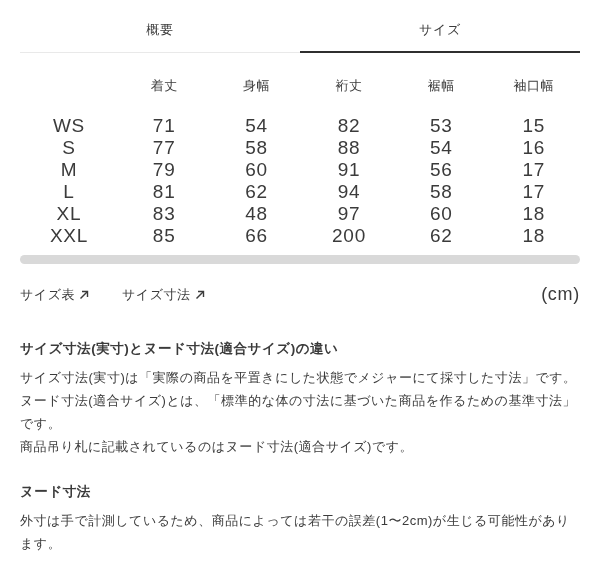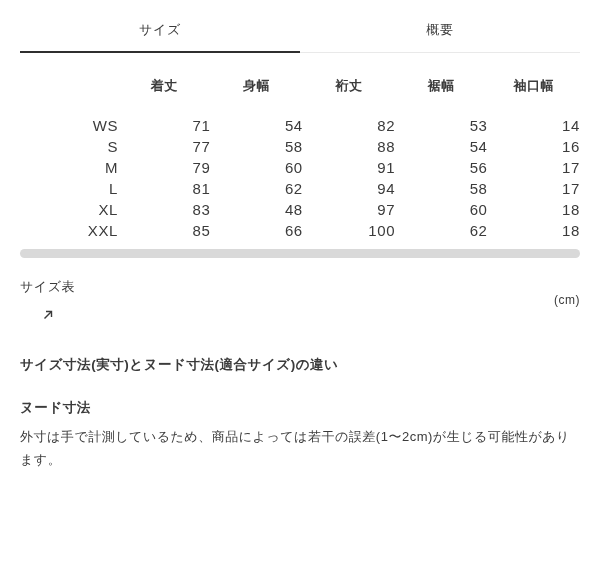--- a/index.html
+++ b/index.html
@@ -36,29 +36,29 @@
 
   
   .table-wrap { margin: 24px 20px 0 20px; }
   table.size-table {
     width: 100%;
     border-collapse: collapse;
     table-layout: fixed;
   }
   table.size-table col.label-col { width: 98px; }
   table.size-table th {
-    font-weight: 700;
+    font-weight: 400;
     font-size: 13px;
     text-align: center;
     padding: 0 0 20px 0;
     letter-spacing: 0.04em;
   }
   table.size-table td {
-    font-size: 15px;
-    text-align: right;
+    font-size: 19px;
+    text-align: center;
     height: 21px;
     padding: 0;
     letter-spacing: 0.04em;
   }
   .scrollbar {
     margin-top: 8px;
     height: 9px;
     border-radius: 5px;
     background: #d9d9d9;
   }
@@ -66,32 +66,31 @@
   
   .links-row {
     margin: 20px 20px 0 20px;
     display: flex;
     align-items: center;
     font-size: 13px;
   }
   .ext-link {
     display: inline-flex;
     align-items: center;
-    gap: 13px;
+    gap: 3px;
     margin-right: 32px;
     cursor: pointer;
     color: #3b3b3b;
     text-decoration: none;
     letter-spacing: 0.04em;
-    flex-direction: column;
   }
   .ext-link svg { display: block; }
   .unit {
     margin-left: auto;
-    font-size: 12px;
+    font-size: 18px;
     letter-spacing: 0.04em;
   }
 
   
   .text-section { margin: 16px 20px; }
   .text-section.first { margin-top: 35px; }
   .text-section.second { margin-top: 25px; }
   .text-section h3 {
     margin: 0 0 8px 0;
     font-size: 13.5px;
@@ -104,22 +103,22 @@
     line-height: 23px;
     letter-spacing: 0.04em;
   }
 </style>
 </head>
 <body>
 
 <div class="page">
 
   <div class="tabs">
+    <div class="tab">概要</div>
     <div class="tab active">サイズ</div>
-    <div class="tab">概要</div>
   </div>
 
   <div class="table-wrap">
     <table class="size-table">
       <colgroup>
         <col class="label-col">
           <col>
           <col>
           <col>
           <col>
@@ -135,21 +134,21 @@
           <th>袖口幅</th>
         </tr>
       </thead>
       <tbody>
           <tr>
             <td>WS</td>
             <td>71</td>
             <td>54</td>
             <td>82</td>
             <td>53</td>
-            <td>14</td>
+            <td>15</td>
           </tr>
           <tr>
             <td>S</td>
             <td>77</td>
             <td>58</td>
             <td>88</td>
             <td>54</td>
             <td>16</td>
           </tr>
           <tr>
@@ -173,44 +172,58 @@
             <td>83</td>
             <td>48</td>
             <td>97</td>
             <td>60</td>
             <td>18</td>
           </tr>
           <tr>
             <td>XXL</td>
             <td>85</td>
             <td>66</td>
-            <td>100</td>
+            <td>200</td>
             <td>62</td>
             <td>18</td>
           </tr>
         </tbody>
     </table>
     <div class="scrollbar"></div>
   </div>
 
   <div class="links-row">
     <a class="ext-link">
       <span>サイズ表</span>
       <span>
         <svg width="12" height="12" viewBox="0 0 12 12" fill="none" stroke="#3b3b3b" stroke-width="1.4">
           <path d="M2.5 9.5 L9.5 2.5"></path>
           <path d="M4 2.5 H9.5 V8"></path>
         </svg>
       </span>
     </a>
+    <a class="ext-link">
+      <span>サイズ寸法</span>
+      <span>
+        <svg width="12" height="12" viewBox="0 0 12 12" fill="none" stroke="#3b3b3b" stroke-width="1.4">
+          <path d="M2.5 9.5 L9.5 2.5"></path>
+          <path d="M4 2.5 H9.5 V8"></path>
+        </svg>
+      </span>
+    </a>
     <span class="unit">(cm)</span>
   </div>
 
   <div class="text-section first">
     <h3>サイズ寸法(実寸)とヌード寸法(適合サイズ)の違い</h3>
+    <div class="paragraphs">
+        <p>サイズ寸法(実寸)は「実際の商品を平置きにした状態でメジャーにて採寸した寸法」です。</p>
+        <p>ヌード寸法(適合サイズ)とは、「標準的な体の寸法に基づいた商品を作るための基準寸法」です。</p>
+        <p>商品吊り札に記載されているのはヌード寸法(適合サイズ)です。</p>
+      </div>
   </div>
 
   <div class="text-section second">
     <h3>ヌード寸法</h3>
     <div class="paragraphs">
         <p>外寸は手で計測しているため、商品によっては若干の誤差(1〜2cm)が生じる可能性があります。</p>
       </div>
   </div>
 
 </div>

